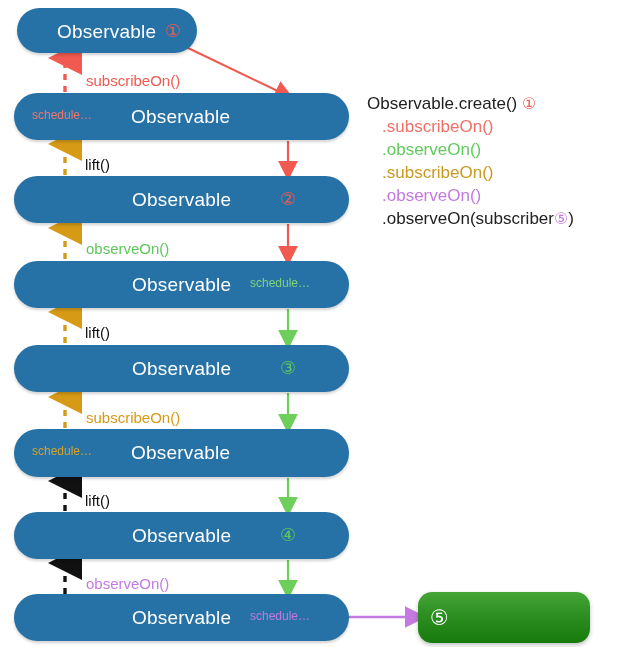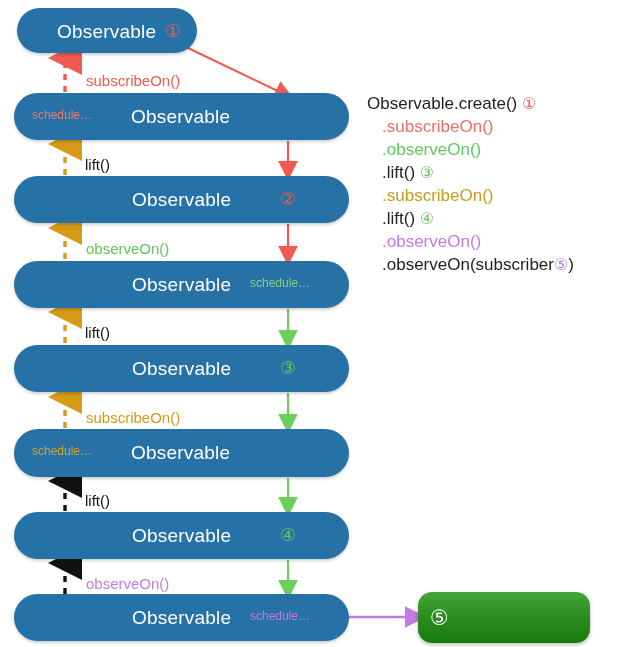--- a/index.html
+++ b/index.html
@@ -164,20 +164,18 @@
   <div class="conn" style="left:85px;top:493px;color:#111111;">lift()</div>
   <div class="conn" style="left:86px;top:576px;color:#c47ae0;">observeOn()</div>
 
   <div class="subscriber" style="left:418px;top:592px;width:172px;height:51px;"></div>
   <div class="subscriber-label" style="left:430px;top:607px;">⑤</div>
 
   <div id="code">
     <span class="ln"><span style="color:#222222">Observable.create()</span> <span class="num" style="color:#f05a50">①</span></span>
     <span class="ln"><span class="ind"></span><span style="color:#f07066">.subscribeOn()</span></span>
     <span class="ln"><span class="ind"></span><span style="color:#62c95e">.observeOn()</span></span>
-    <span class="ln"><span class="ind"></span><span style="color:#222222">.lift()</span> <span class="num" style="color:#62c95e">③</span></span>
     <span class="ln"><span class="ind"></span><span style="color:#c99a22">.subscribeOn()</span></span>
-    <span class="ln"><span class="ind"></span><span style="color:#222222">.lift()</span> <span class="num" style="color:#62c95e">④</span></span>
     <span class="ln"><span class="ind"></span><span style="color:#c47ae0">.observeOn()</span></span>
     <span class="ln"><span class="ind"></span><span style="color:#222222">.observeOn(subscriber</span><span class="num" style="color:#c47ae0">⑤</span><span style="color:#222222">)</span></span>
   </div>
 
 </div>
 
 </body></html>

